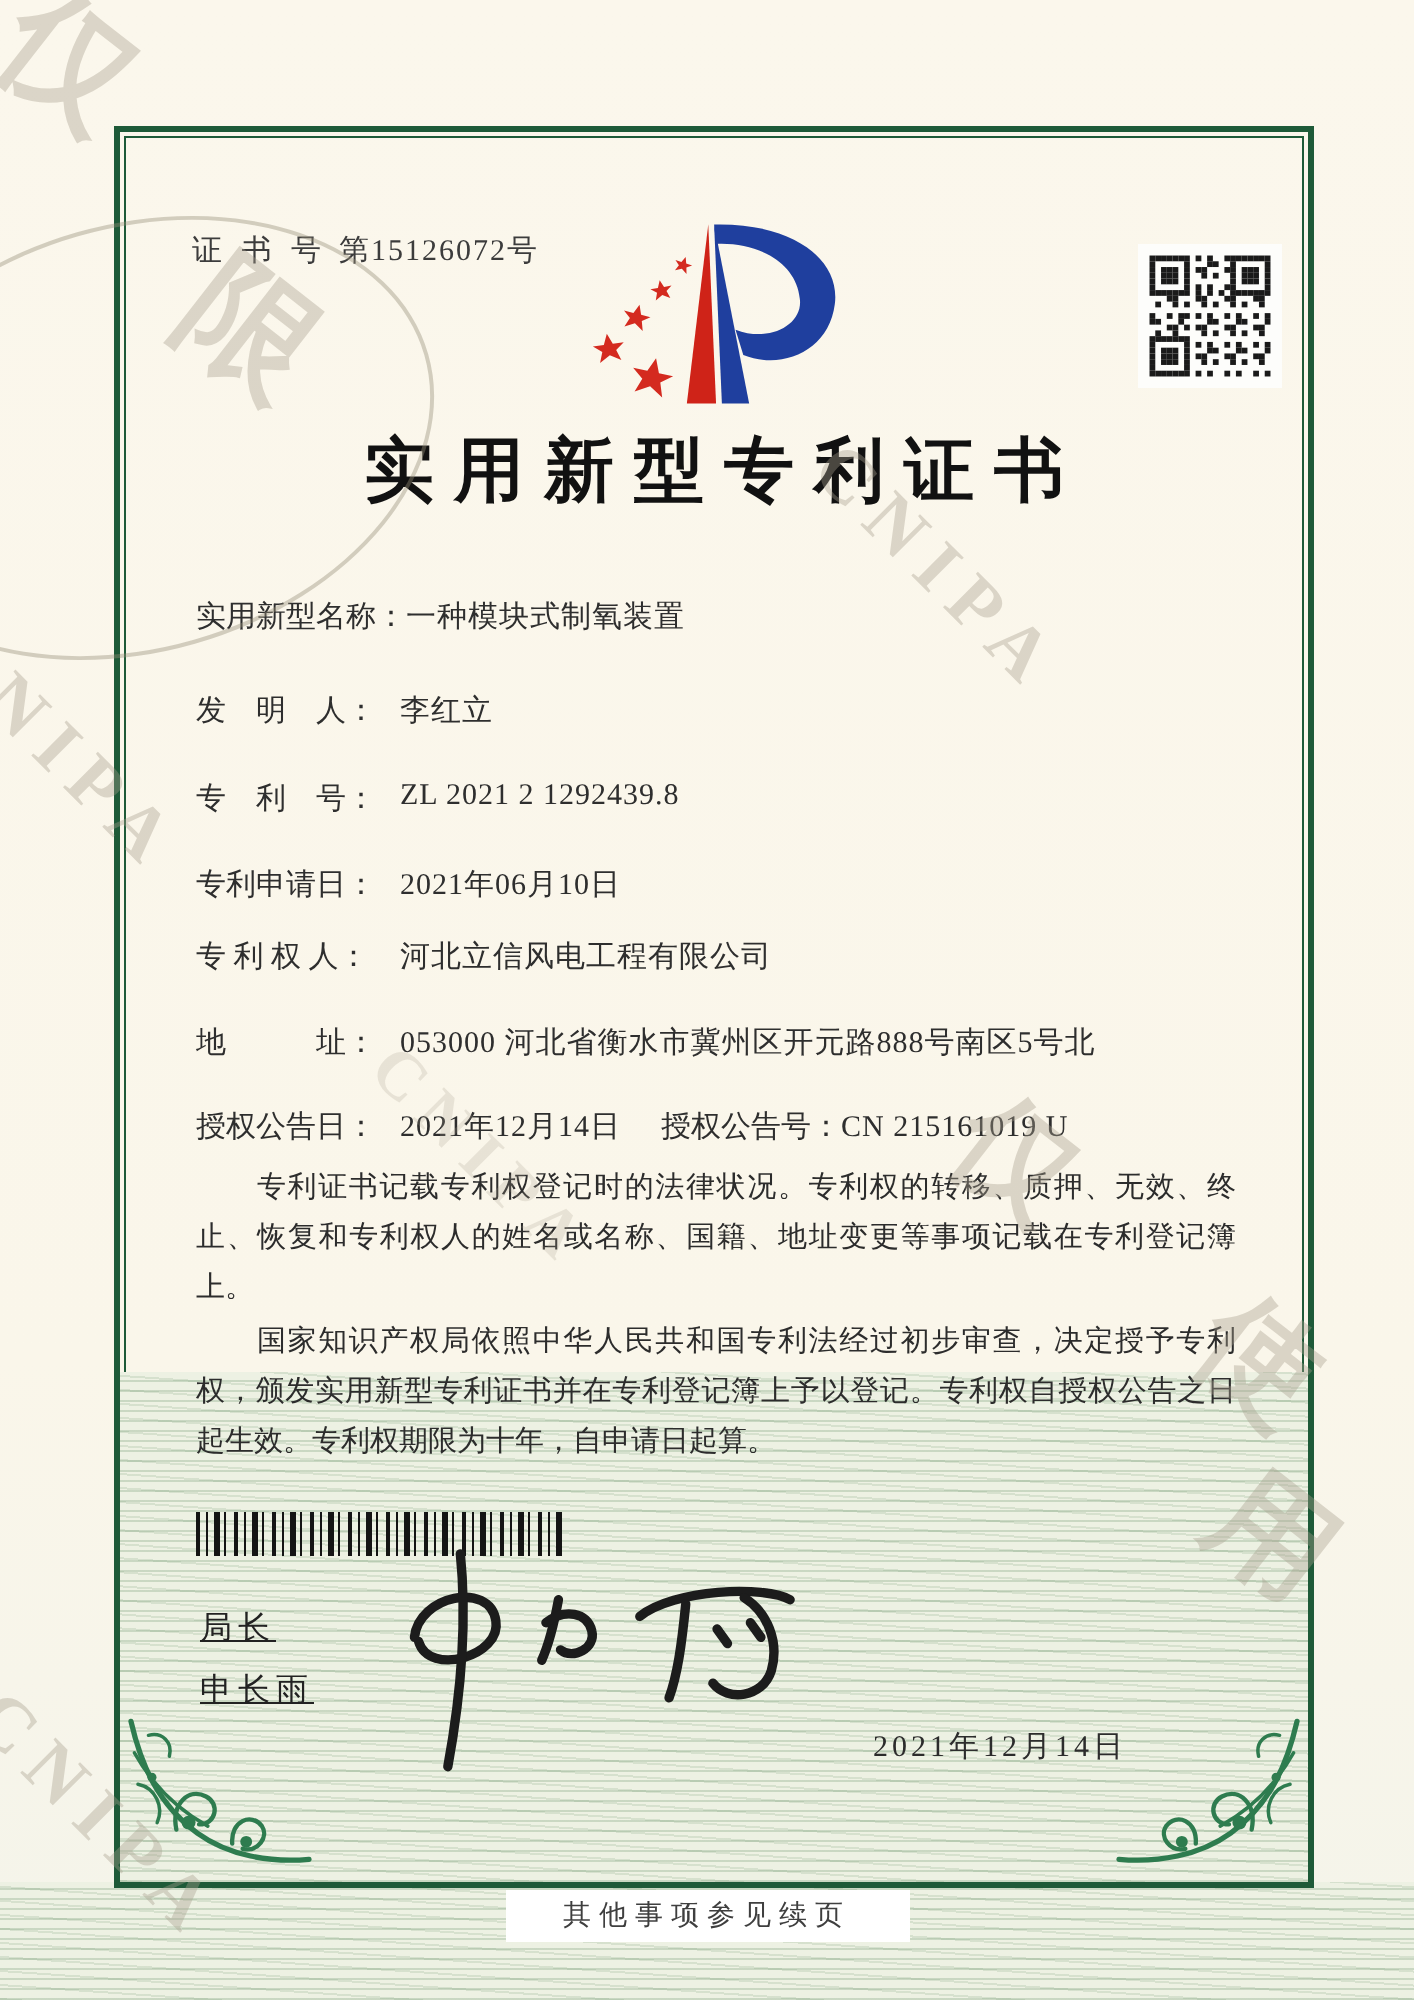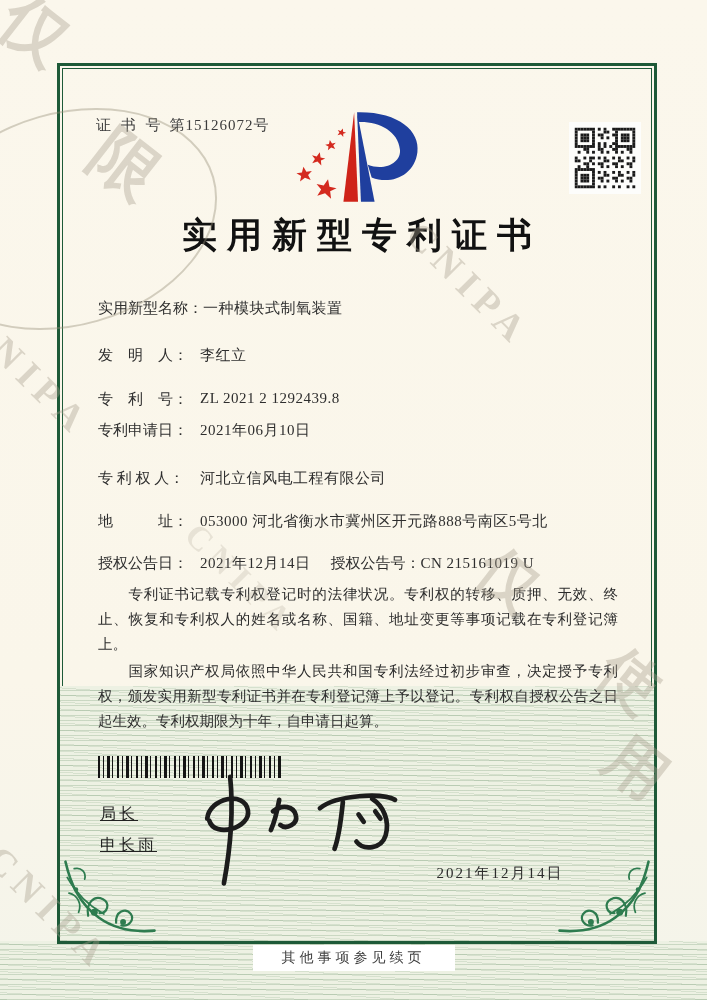--- a/index.html
+++ b/index.html
@@ -342,21 +342,21 @@
         <span class="value">一种模块式制氧装置</span>
       </div>
       <div class="row" style="top:280px">
         <span class="label">发　明　人：</span>
         <span class="value">李红立</span>
       </div>
       <div class="row" style="top:324px">
         <span class="label">专　利　号：</span>
         <span class="value">ZL 2021 2 1292439.8</span>
       </div>
-      <div class="row" style="top:355px">
+      <div class="row" style="top:367px">
         <span class="label">专利申请日：</span>
         <span class="value">2021年06月10日</span>
       </div>
       <div class="row" style="top:403px">
         <span class="label">专 利 权 人：</span>
         <span class="value">河北立信风电工程有限公司</span>
       </div>
       <div class="row" style="top:446px">
         <span class="label">地　　　址：</span>
         <span class="value">053000 河北省衡水市冀州区开元路888号南区5号北</span>

